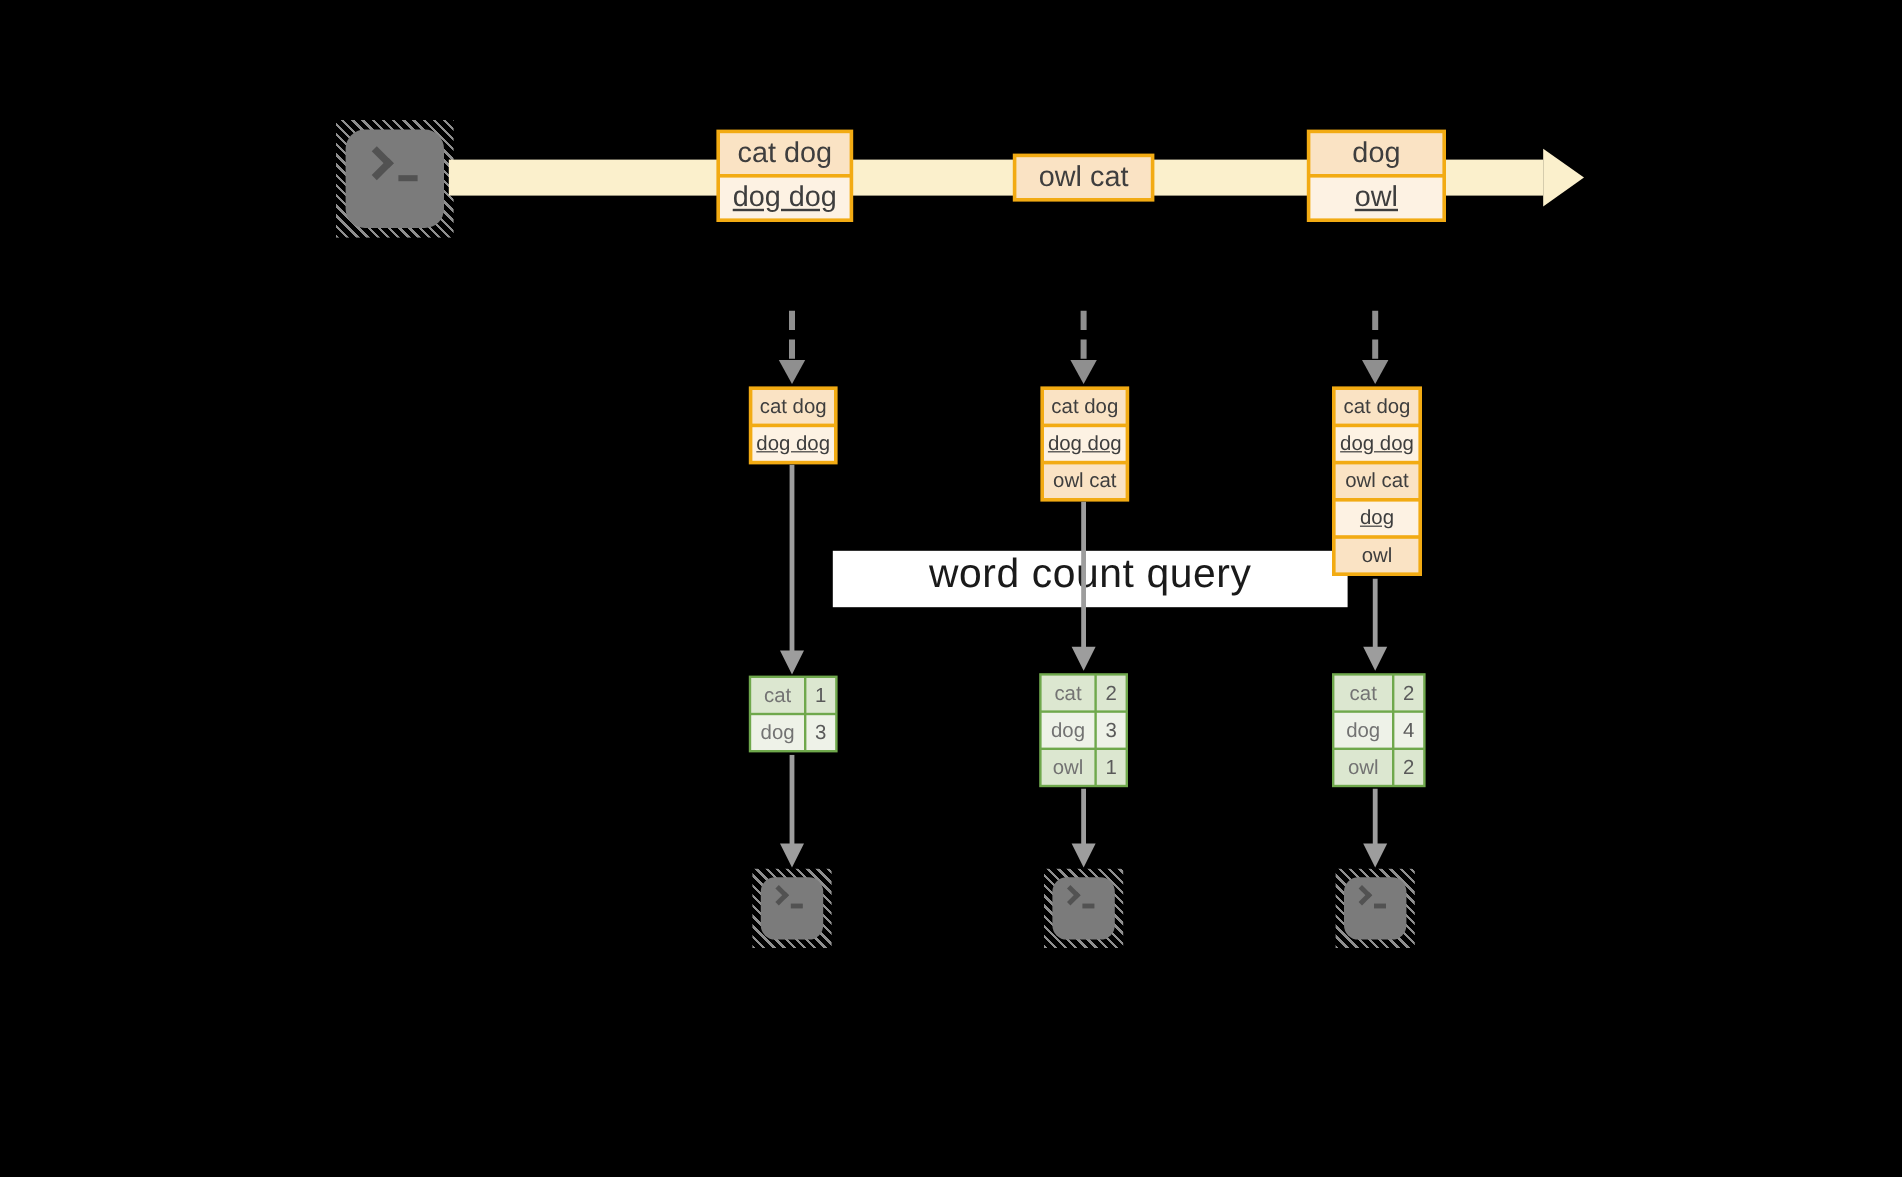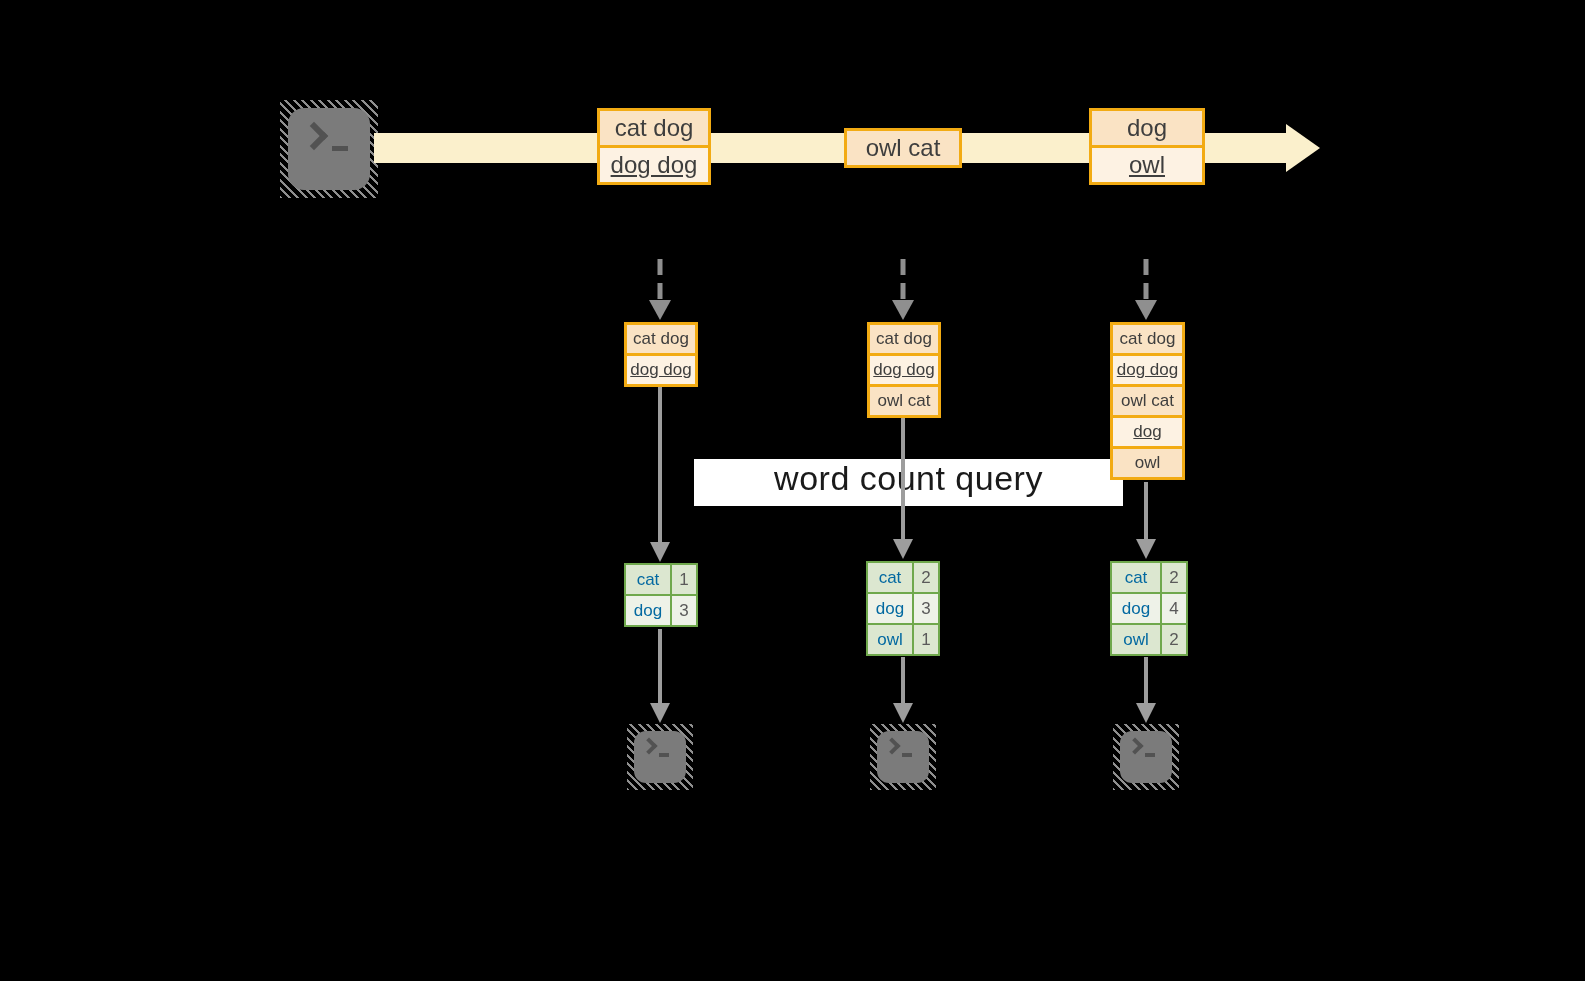--- a/index.html
+++ b/index.html
@@ -51,21 +51,21 @@
     display:flex;justify-content:center;
   }
   .query-label{font-size:34px;color:#1a1a1a;letter-spacing:0.5px;}
   
   .gtable{
     position:absolute;display:grid;grid-template-columns:1fr 24px;gap:2px;padding:2px;
     background:#6FA84C;z-index:2;box-sizing:border-box;
   }
   .gcell{
     display:flex;align-items:center;justify-content:center;
-    height:29px;font-size:17px;color:#0369a1;
+    height:29px;font-size:17px;color:#737373;
   }
   .gcell.num{color:#5a5a5a;}
   .gcell.dark{background:#DCE7D0;}
   .gcell.light{background:#EEF2E8;}
   
   .arrow{position:absolute;z-index:3;}
 </style>
 </head>
 <body>
 

